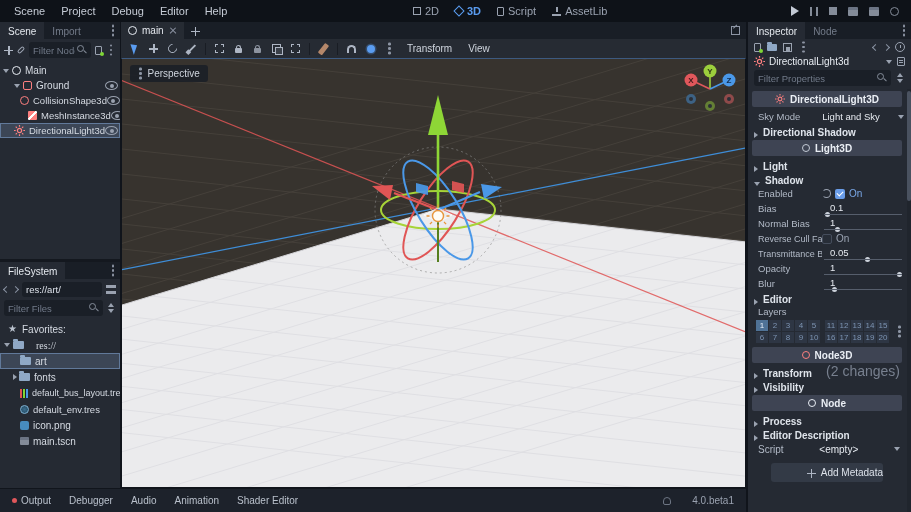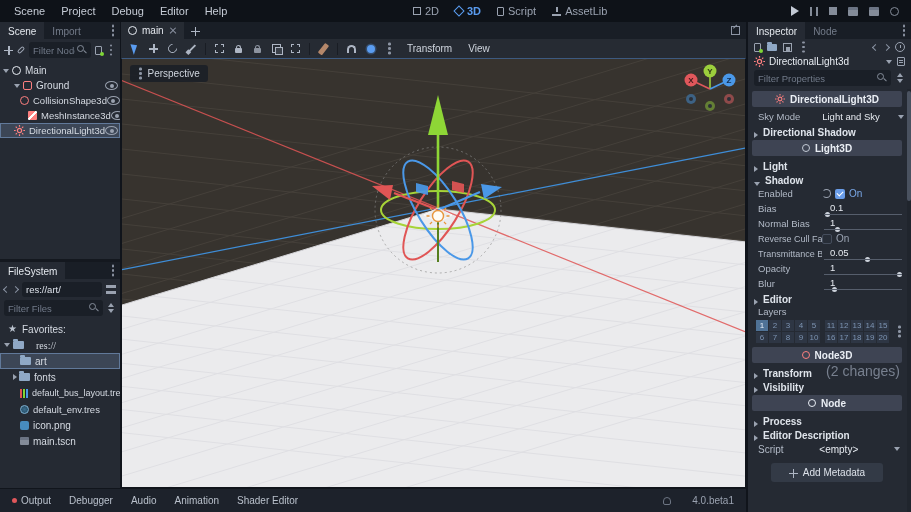--- a/index.html
+++ b/index.html
@@ -157,21 +157,21 @@
 .checkbox.on::after{content:"";position:absolute;left:3px;top:1px;width:3px;height:5px;border:solid #fff;border-width:0 1.6px 1.6px 0;transform:rotate(45deg);}
 .checkbox.off{background:#272d37;border:1px solid #454d5c;}
 .group-row{display:flex;align-items:flex-end;gap:5px;height:14px;padding:0 6px;font-weight:bold;color:#dfe4eb;}
 .group-row .badge{margin-left:auto;font-weight:normal;font-size:14px;color:#78808f;}
 .layers-wrap{display:flex;align-items:center;gap:5px;padding:2px 2px 2px 8px;}
 .layer-block{display:grid;grid-template-columns:repeat(5,12px);grid-auto-rows:11px;gap:1px;}
 .layer-cell{background:#2e3644;color:#7d94b3;font-size:8px;display:flex;align-items:center;justify-content:center;}
 .layer-cell.sel{background:#4f7296;color:#e6eef7;}
 .script-row{display:flex;align-items:center;height:16px;padding:0 6px 0 10px;color:#b2bac7;}
 .script-row .sval{flex:1;text-align:center;color:#e6eaf0;}
-.add-meta{margin:6px auto 0;width:112px;height:19px;background:#333a46;border-radius:3px;display:flex;align-items:center;justify-content:center;gap:6px;color:#dde2ea;}
+.add-meta{margin:6px auto 0;width:112px;height:19px;background:#333a46;border-radius:3px;display:flex;align-items:center;justify-content:flex-end;gap:6px;color:#dde2ea;}
 .insp-scroll{position:absolute;right:0;top:0;width:4px;height:100%;background:#20252d;}
 .insp-scroll .thumb{position:absolute;top:2px;left:0;width:4px;height:110px;background:#4a5260;border-radius:2px;}
 </style>
 </head>
 <body>
 
 <div class="menubar">
   <span class="menu-item">Scene</span>
   <span class="menu-item">Project</span>
   <span class="menu-item">Debug</span>

